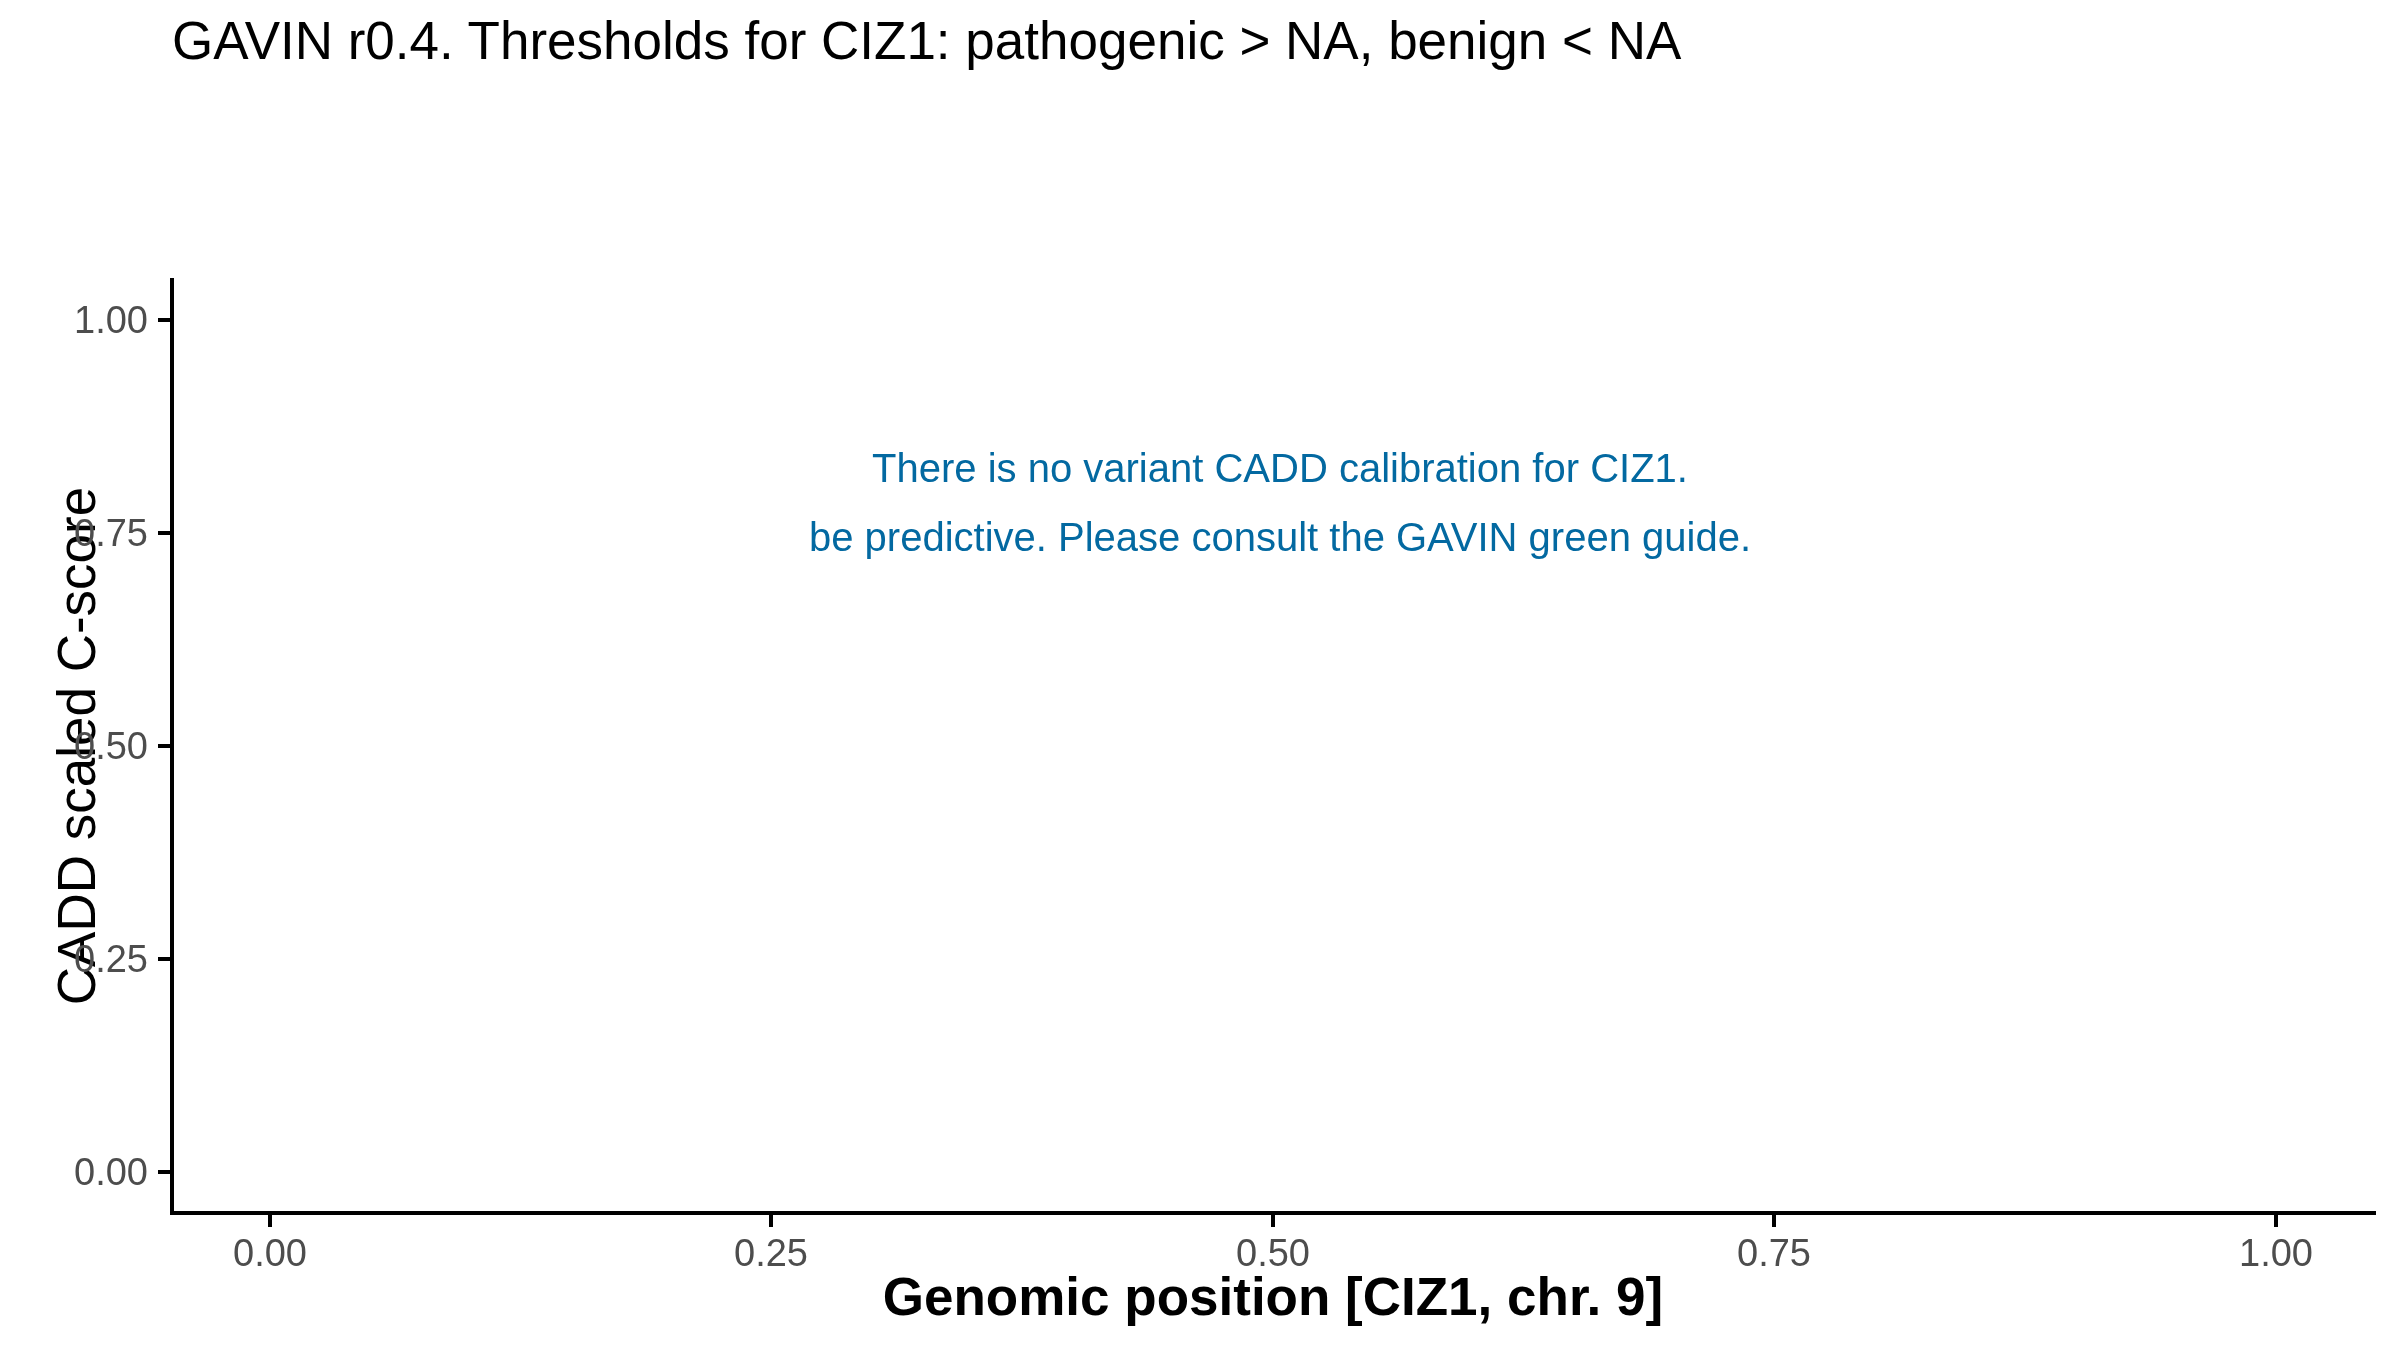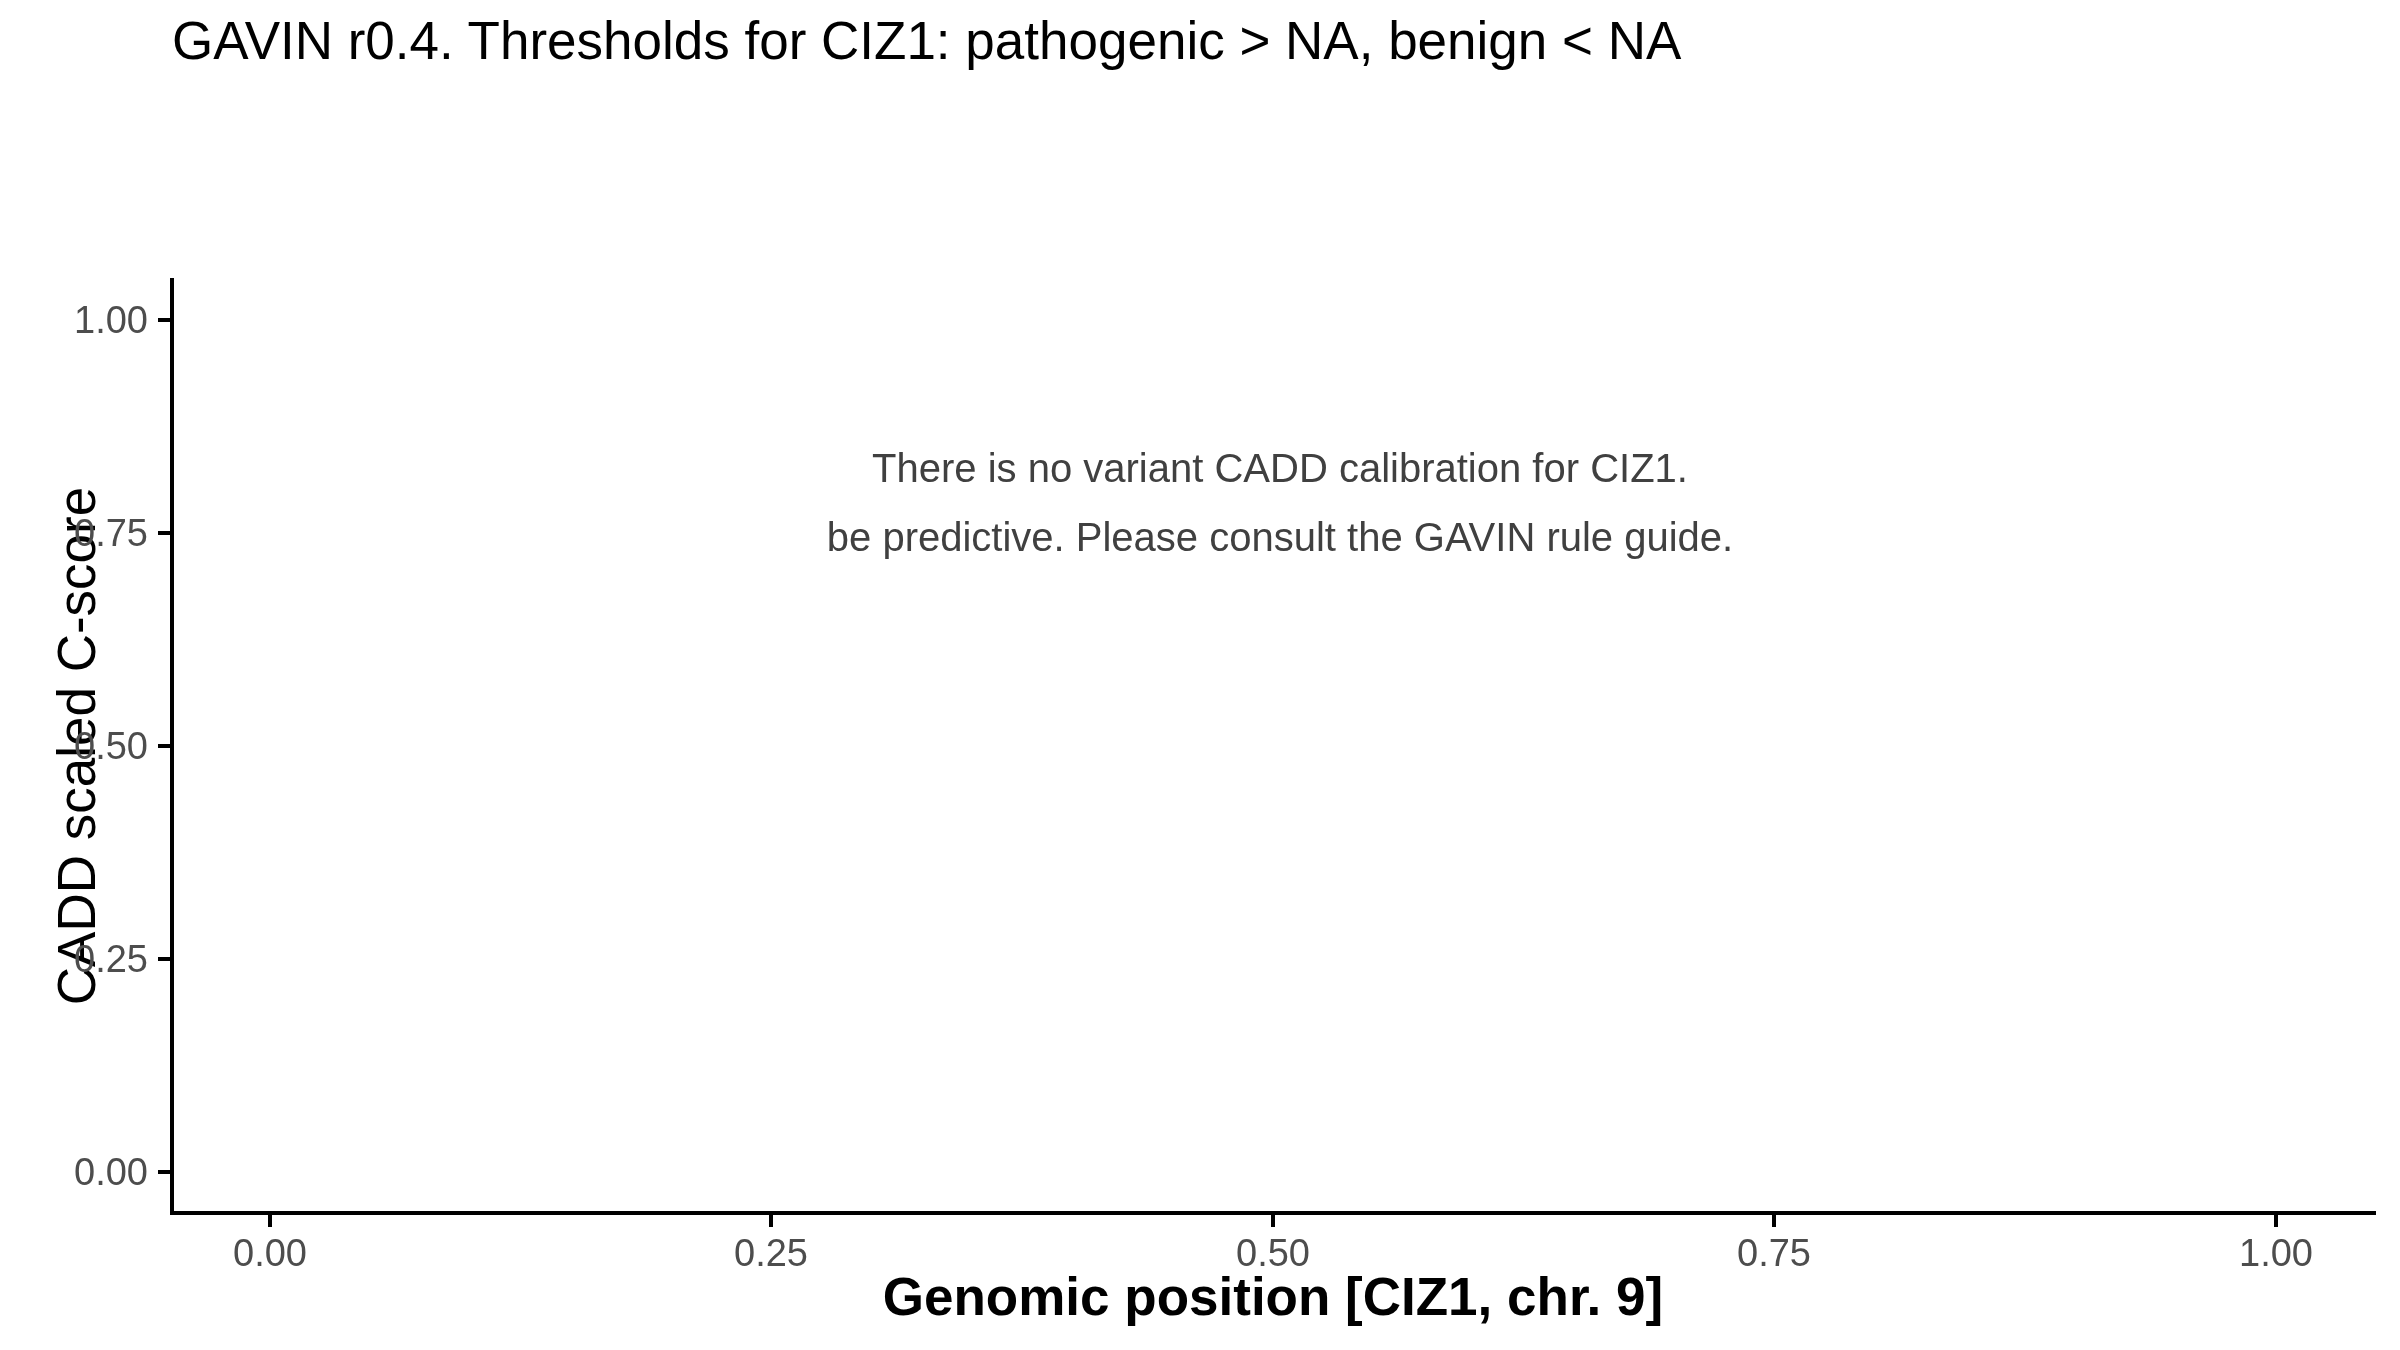--- a/index.html
+++ b/index.html
@@ -18,21 +18,21 @@
 
   .panel {
     position: absolute; left: 170px; top: 278px; width: 2206px; height: 937px;
     box-sizing: border-box;
     border-left: 4px solid #000000; border-bottom: 4px solid #000000;
     background: #ffffff;
   }
 
   .annotation {
     position: absolute; left: 580px; top: 434px; width: 1400px;
-    text-align: center; font-size: 40px; line-height: 69px; color: #404040;
+    text-align: center; font-size: 40px; line-height: 69px; color: #0369a1;
   }
 
   .y-axis-title {
     position: absolute; left: 76px; top: 746px;
     transform: translate(-50%, -50%) rotate(-90deg);
     font-size: 53px; color: #000000; white-space: nowrap;
   }
   .x-axis-title {
     position: absolute; left: 170px; top: 1266px; width: 2206px;
     text-align: center; font-size: 53px; color: #000000; font-weight: bold;
@@ -56,21 +56,21 @@
 <div class="figure">
 
   <div class="plot-title">
     <div>GAVIN r0.4. Thresholds for CIZ1: pathogenic &gt; NA, benign &lt; NA</div>
   </div>
 
   <div class="panel"></div>
 
   <div class="annotation">
     <div>There is no variant CADD calibration for CIZ1.</div>
-    <div>be predictive. Please consult the GAVIN rule guide.</div>
+    <div>be predictive. Please consult the GAVIN green guide.</div>
   </div>
 
   <div class="y-axis-title">CADD scaled C-score</div>
   <div class="x-axis-title">Genomic position [CIZ1, chr. 9]</div>
 
   <div class="y-tick-mark" style="top:318px"></div>
   <div class="y-tick-mark" style="top:531px"></div>
   <div class="y-tick-mark" style="top:744px"></div>
   <div class="y-tick-mark" style="top:957px"></div>
   <div class="y-tick-mark" style="top:1170px"></div>

